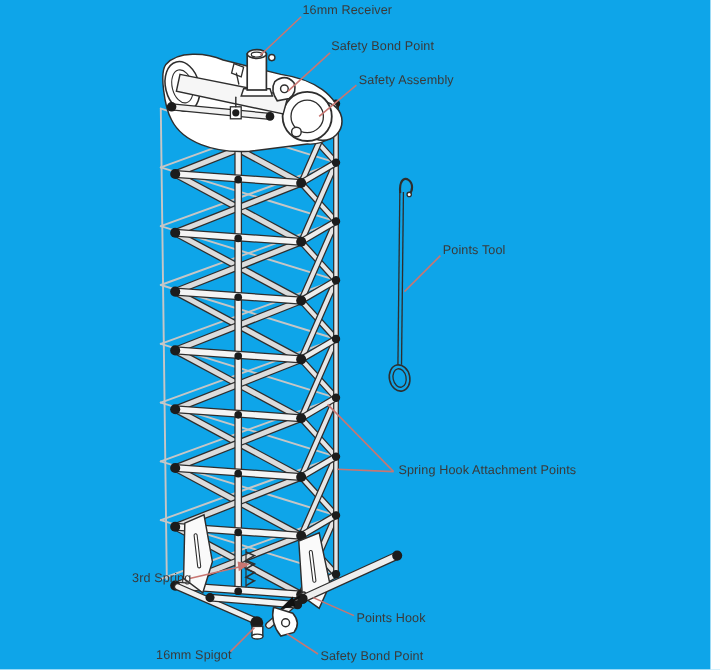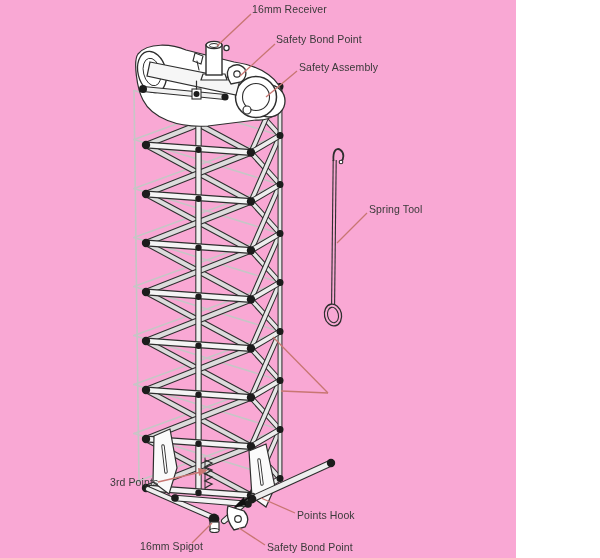--- a/index.html
+++ b/index.html
@@ -1,17 +1,17 @@
 <!DOCTYPE html>
 <html><head>
 <meta charset="utf-8">
 <style>
   html,body{margin:0;padding:0;background:#fff;}
   #stage{
-    position:relative;width:516px;height:558px;background:#f9a8d4;overflow:hidden;
+    position:relative;width:592px;height:558px;background:#0ea5e9;overflow:hidden;
     font-family:"Liberation Sans", sans-serif;
   }
   #drawing{position:absolute;left:0;top:0;}
   .lbl{
     position:absolute;font-size:10.5px;line-height:12px;color:#3a3a3a;
     white-space:nowrap;letter-spacing:0.1px;
   }
 </style>
 </head>
 <body>
@@ -280,18 +280,19 @@
         <line x1="295" y1="513" x2="261" y2="498" stroke="#c87672" stroke-width="1.3" stroke-linecap="butt"></line>
         <line x1="192" y1="543" x2="212" y2="523" stroke="#c87672" stroke-width="1.3" stroke-linecap="butt"></line>
         <line x1="265" y1="545" x2="239" y2="528" stroke="#c87672" stroke-width="1.3" stroke-linecap="butt"></line>
         <polygon points="208,470 198,468 199,476" fill="#c87672"></polygon>
       </g>
   </svg>
 
   <div class="lbl" style="left:252px;top:3px">16mm Receiver</div>
   <div class="lbl" style="left:276px;top:33px">Safety Bond Point</div>
   <div class="lbl" style="left:299px;top:61px">Safety Assembly</div>
-  <div class="lbl" style="left:369px;top:203px">Spring Tool</div>
-  <div class="lbl" style="left:110px;top:476px">3rd Points</div>
+  <div class="lbl" style="left:369px;top:203px">Points Tool</div>
+  <div class="lbl" style="left:332px;top:386px">Spring Hook Attachment Points</div>
+  <div class="lbl" style="left:110px;top:476px">3rd Spring</div>
   <div class="lbl" style="left:297px;top:509px">Points Hook</div>
-  <div class="lbl" style="left:140px;top:540px">16mm Spigot</div>
+  <div class="lbl" style="left:130px;top:540px">16mm Spigot</div>
   <div class="lbl" style="left:267px;top:541px">Safety Bond Point</div>
 </div>
 
 </body></html>

